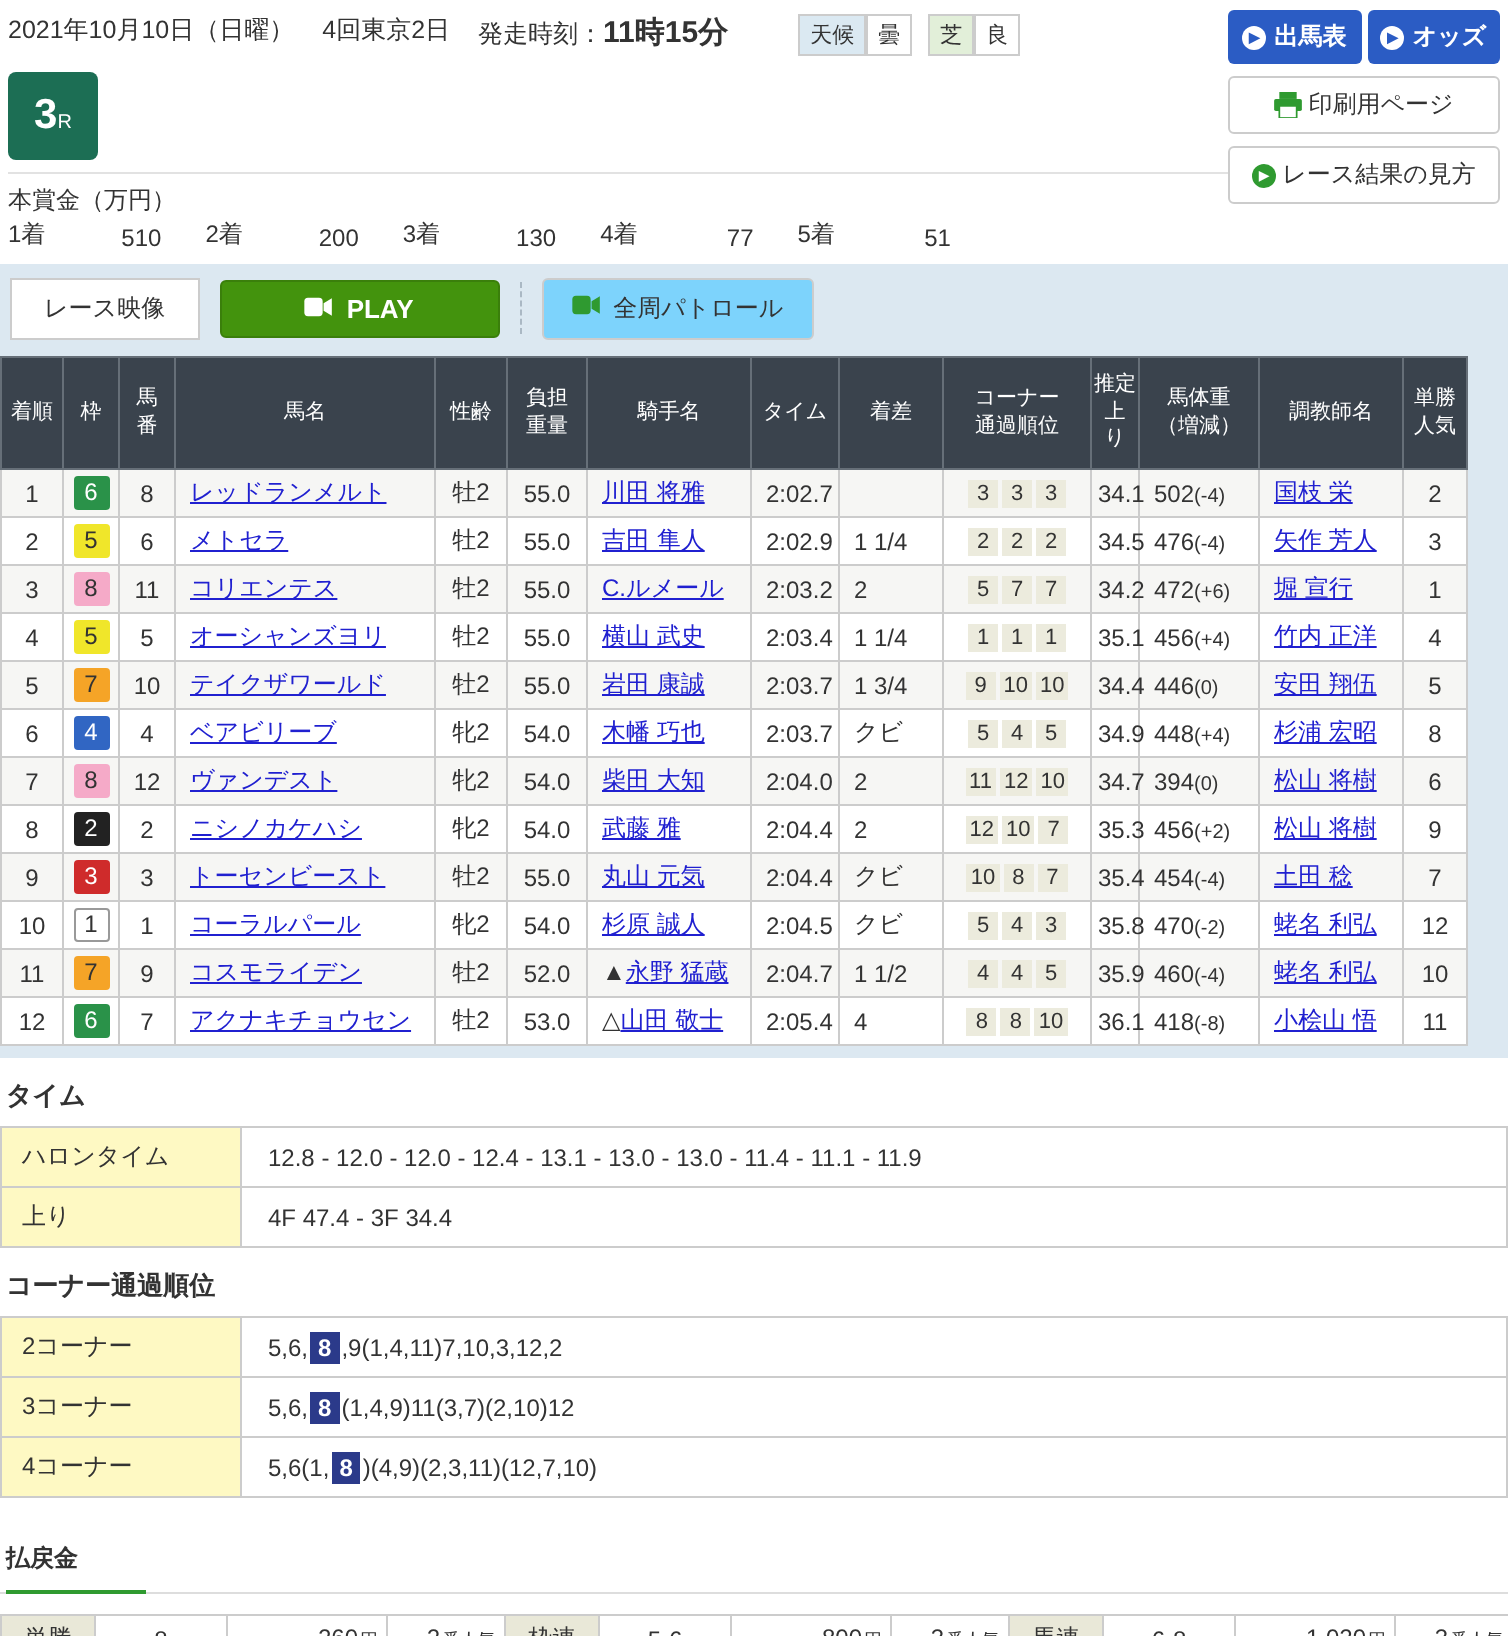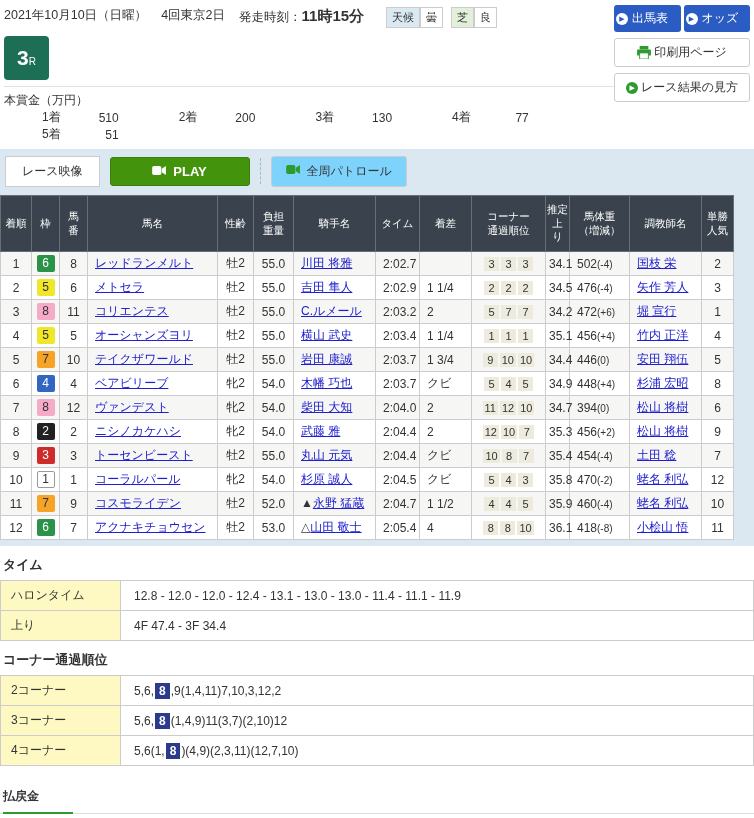--- a/index.html
+++ b/index.html
@@ -7,41 +7,41 @@
   body { height: 818px; overflow: hidden; font-size: 12px; }
   a.lnk { color: #2020d0; text-decoration: underline; cursor: pointer; }
 
   
   .header { display: flex; padding: 5px 4px 0 4px; }
   .header-left { flex: 1; min-width: 0; }
   .topline { display: flex; align-items: flex-start; gap: 14px; font-size: 12.5px; padding: 2px 0 6px 0; }
   .start-time { font-size: 15px; font-weight: bold; }
   .badges { display: flex; align-items: center; }
   .badge { border: 1px solid #ccc; font-size: 11px; padding: 2px 5px; background: #fff; }
-  .badge.key1 { background: #dbe9f2; margin-left: 8px; }
+  .badge.key1 { background: #dbe9f2; margin-left: 21px; }
   .badge.key2 { background: #e2efd9; margin-left: 8px; }
   .race-row { display: flex; align-items: flex-start; gap: 10px; padding: 2px 0 4px 0; }
   .race-badge { width: 45px; height: 44px; background: #1c6e54; border-radius: 4px; color: #fff;
                 display: flex; align-items: center; justify-content: center; flex: none; }
   .race-badge .n { font-size: 21px; font-weight: bold; }
   .race-badge .r { font-size: 10px; margin-top: 6px; }
   .race-title { font-size: 19px; font-weight: bold; line-height: 1.1; }
   .race-meta { font-size: 12px; margin-top: 6px; color: #333; display: flex; align-items: baseline; gap: 4px; }
   .race-meta .course-label { margin-left: 14px; }
   .race-meta .course-value { font-size: 16px; font-weight: bold; }
   .prize-row { border-top: 1px solid #e2e2e2; margin-top: 2px; padding: 5px 0 4px 0;
                display: flex; align-items: baseline; font-size: 12px; flex-direction: column; }
   .prize-row .plabel { margin-right: 14px; }
-  .prize-pair { display: inline-flex; align-items: center; margin-left: 38px; }
+  .prize-pair { display: inline-flex; align-items: flex-end; }
   .prize-pair .place { margin-right: 6px; }
   .prize-pair .amt { display: inline-block; min-width: 52px; text-align: right; margin-right: 22px; }
   .header-right { width: 136px; flex: none; display: flex; flex-direction: column; gap: 6px; padding-top: 0; }
   .btn-row { display: flex; gap: 3px; }
   .btn-blue { flex: 1; background: #2b5cc4; color: #fff; border: 0; border-radius: 3px; font-size: 12px;
-              padding: 5px 2px; display: flex; align-items: center; justify-content: flex-start; gap: 4px; cursor: pointer; }
+              padding: 5px 2px; display: flex; align-items: center; justify-content: center; gap: 4px; cursor: pointer; font-weight: bold; }
   .circ { width: 12px; height: 12px; border-radius: 50%; background: #fff; color: #2b5cc4;
           display: inline-flex; align-items: center; justify-content: center; font-size: 7px; flex: none; }
   .circ.green { background: #2f9a30; color: #fff; }
   .btn-white { background: #fff; border: 1px solid #ccc; border-radius: 3px; font-size: 12px; color: #333;
                padding: 5px 2px; display: flex; align-items: center; justify-content: center; gap: 3px; cursor: pointer; }
   .printer-icon svg { display: block; }
 
   
   .band { background: #dce8f1; padding: 6px 0 6px 0; margin-top: 2px; }
   .video-bar { display: flex; align-items: center; gap: 10px; padding-left: 5px; height: 32px; }

